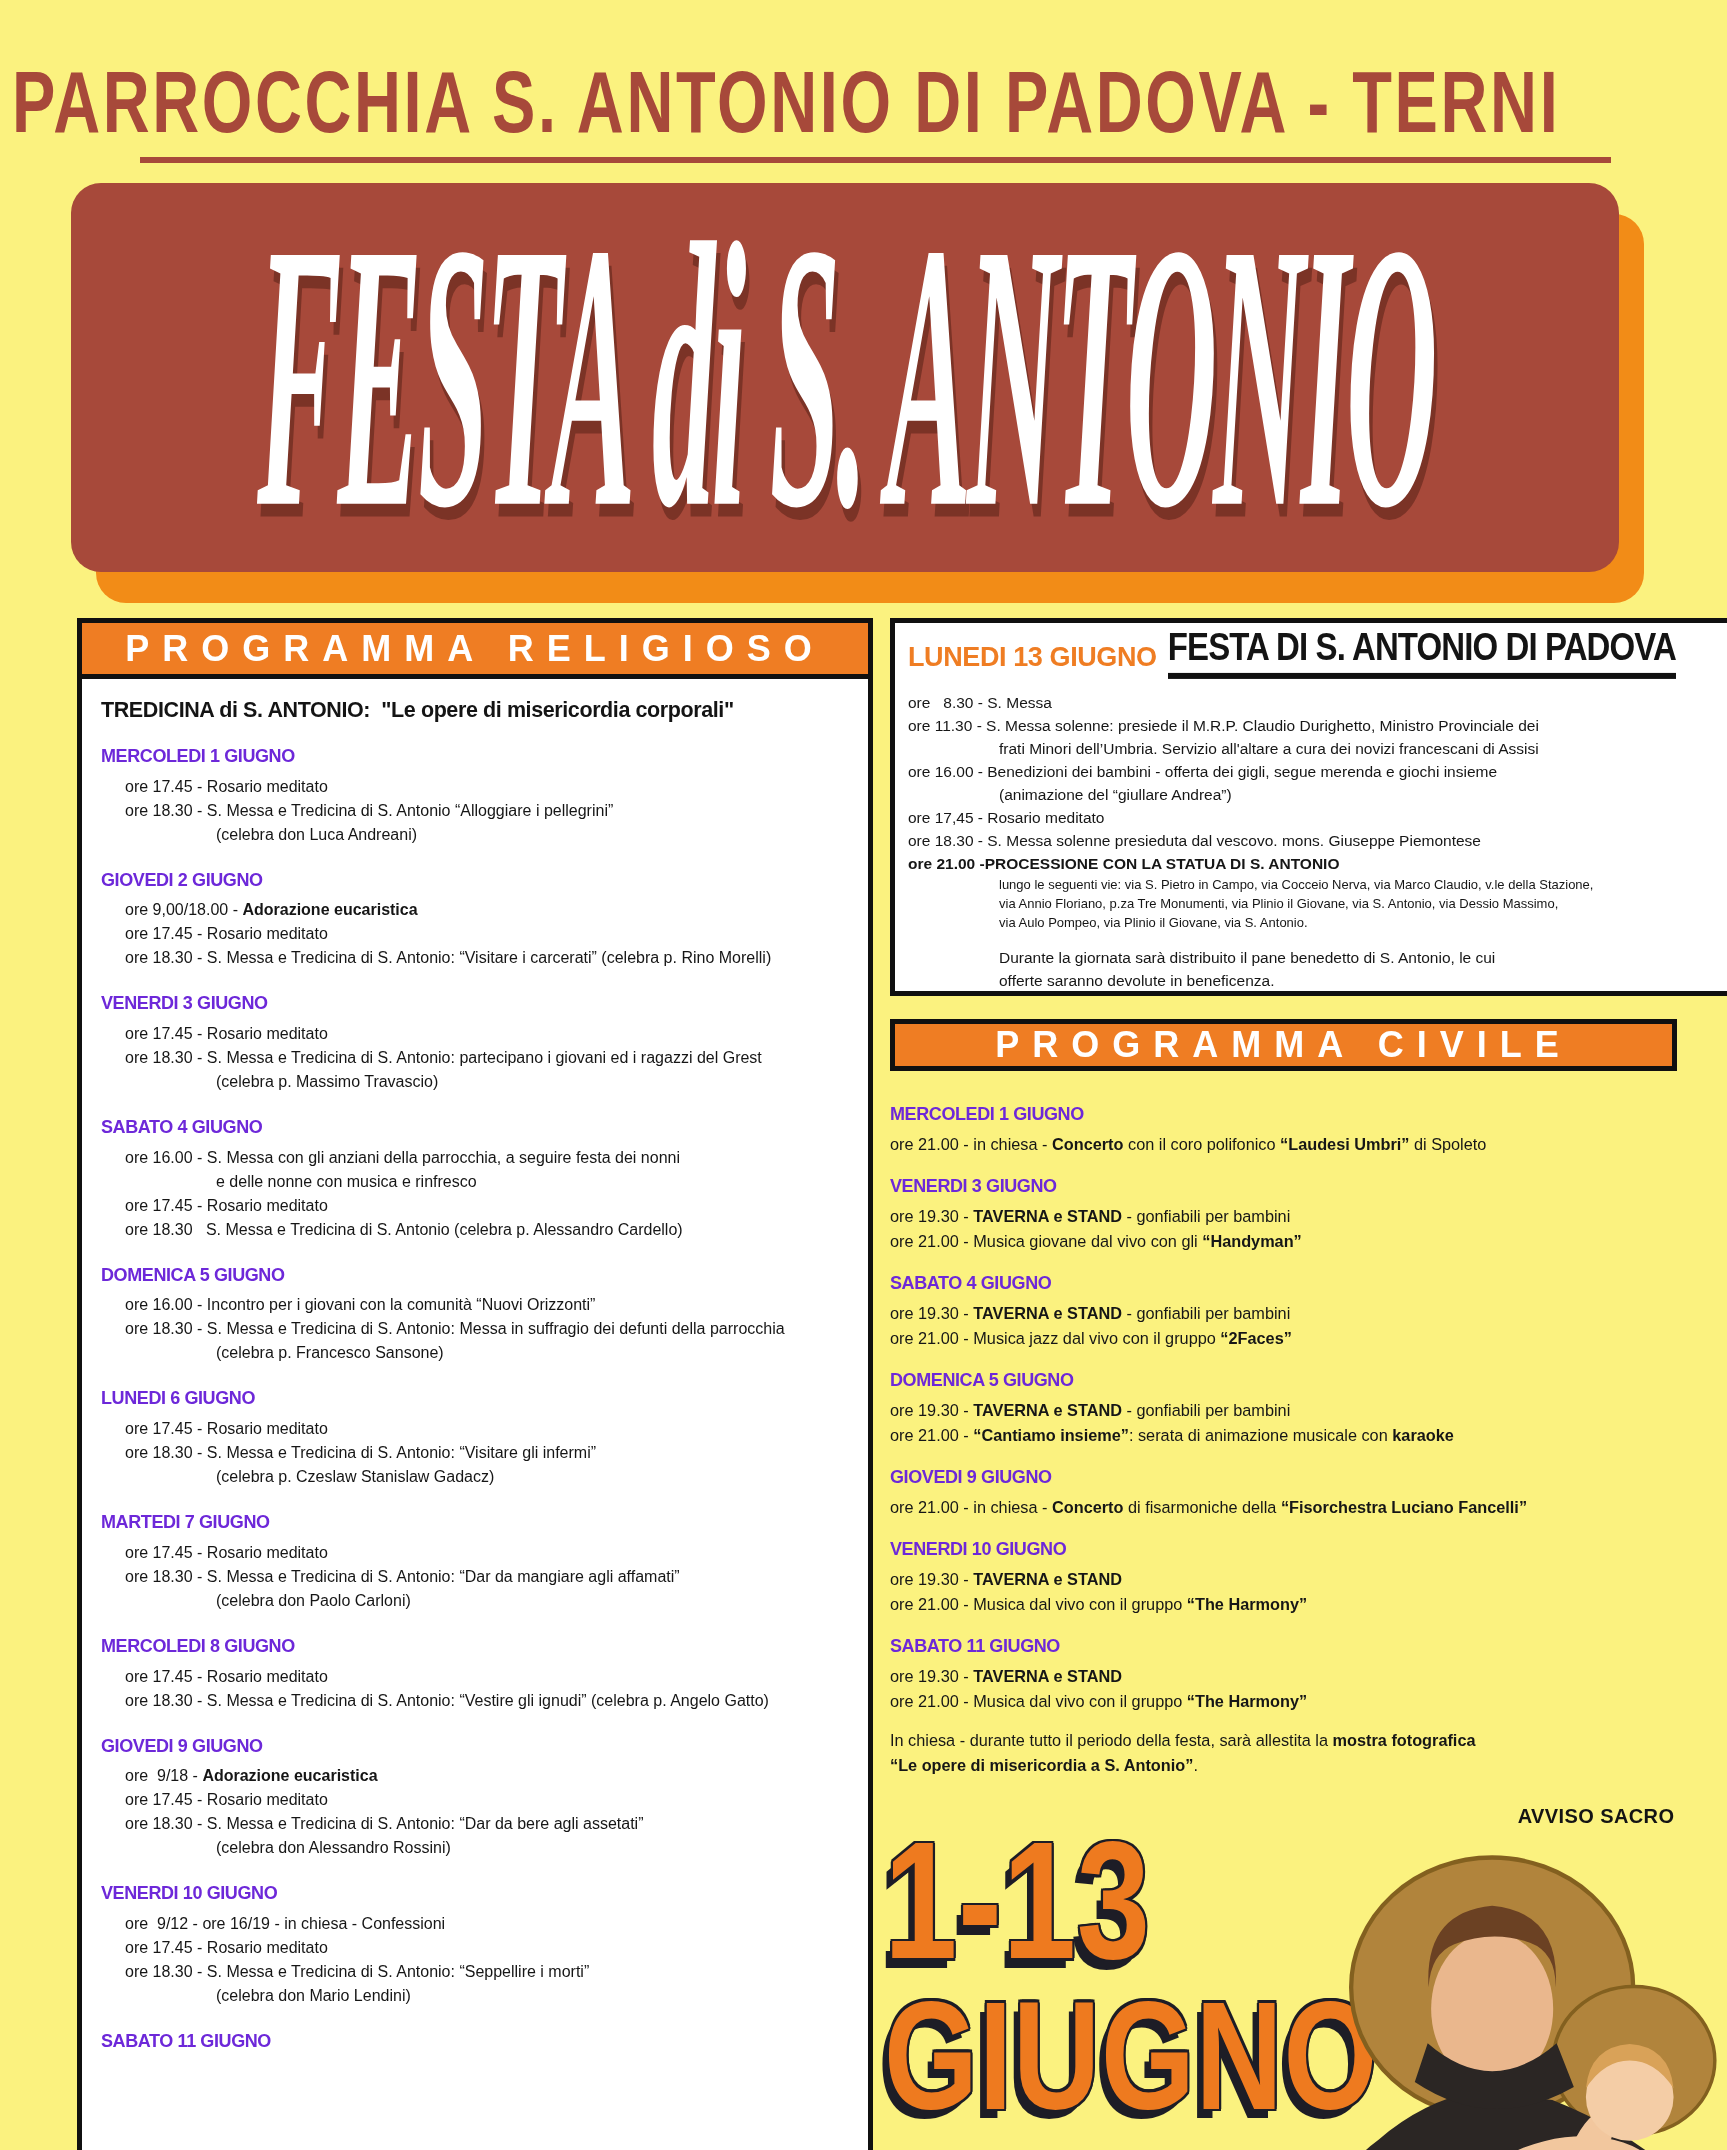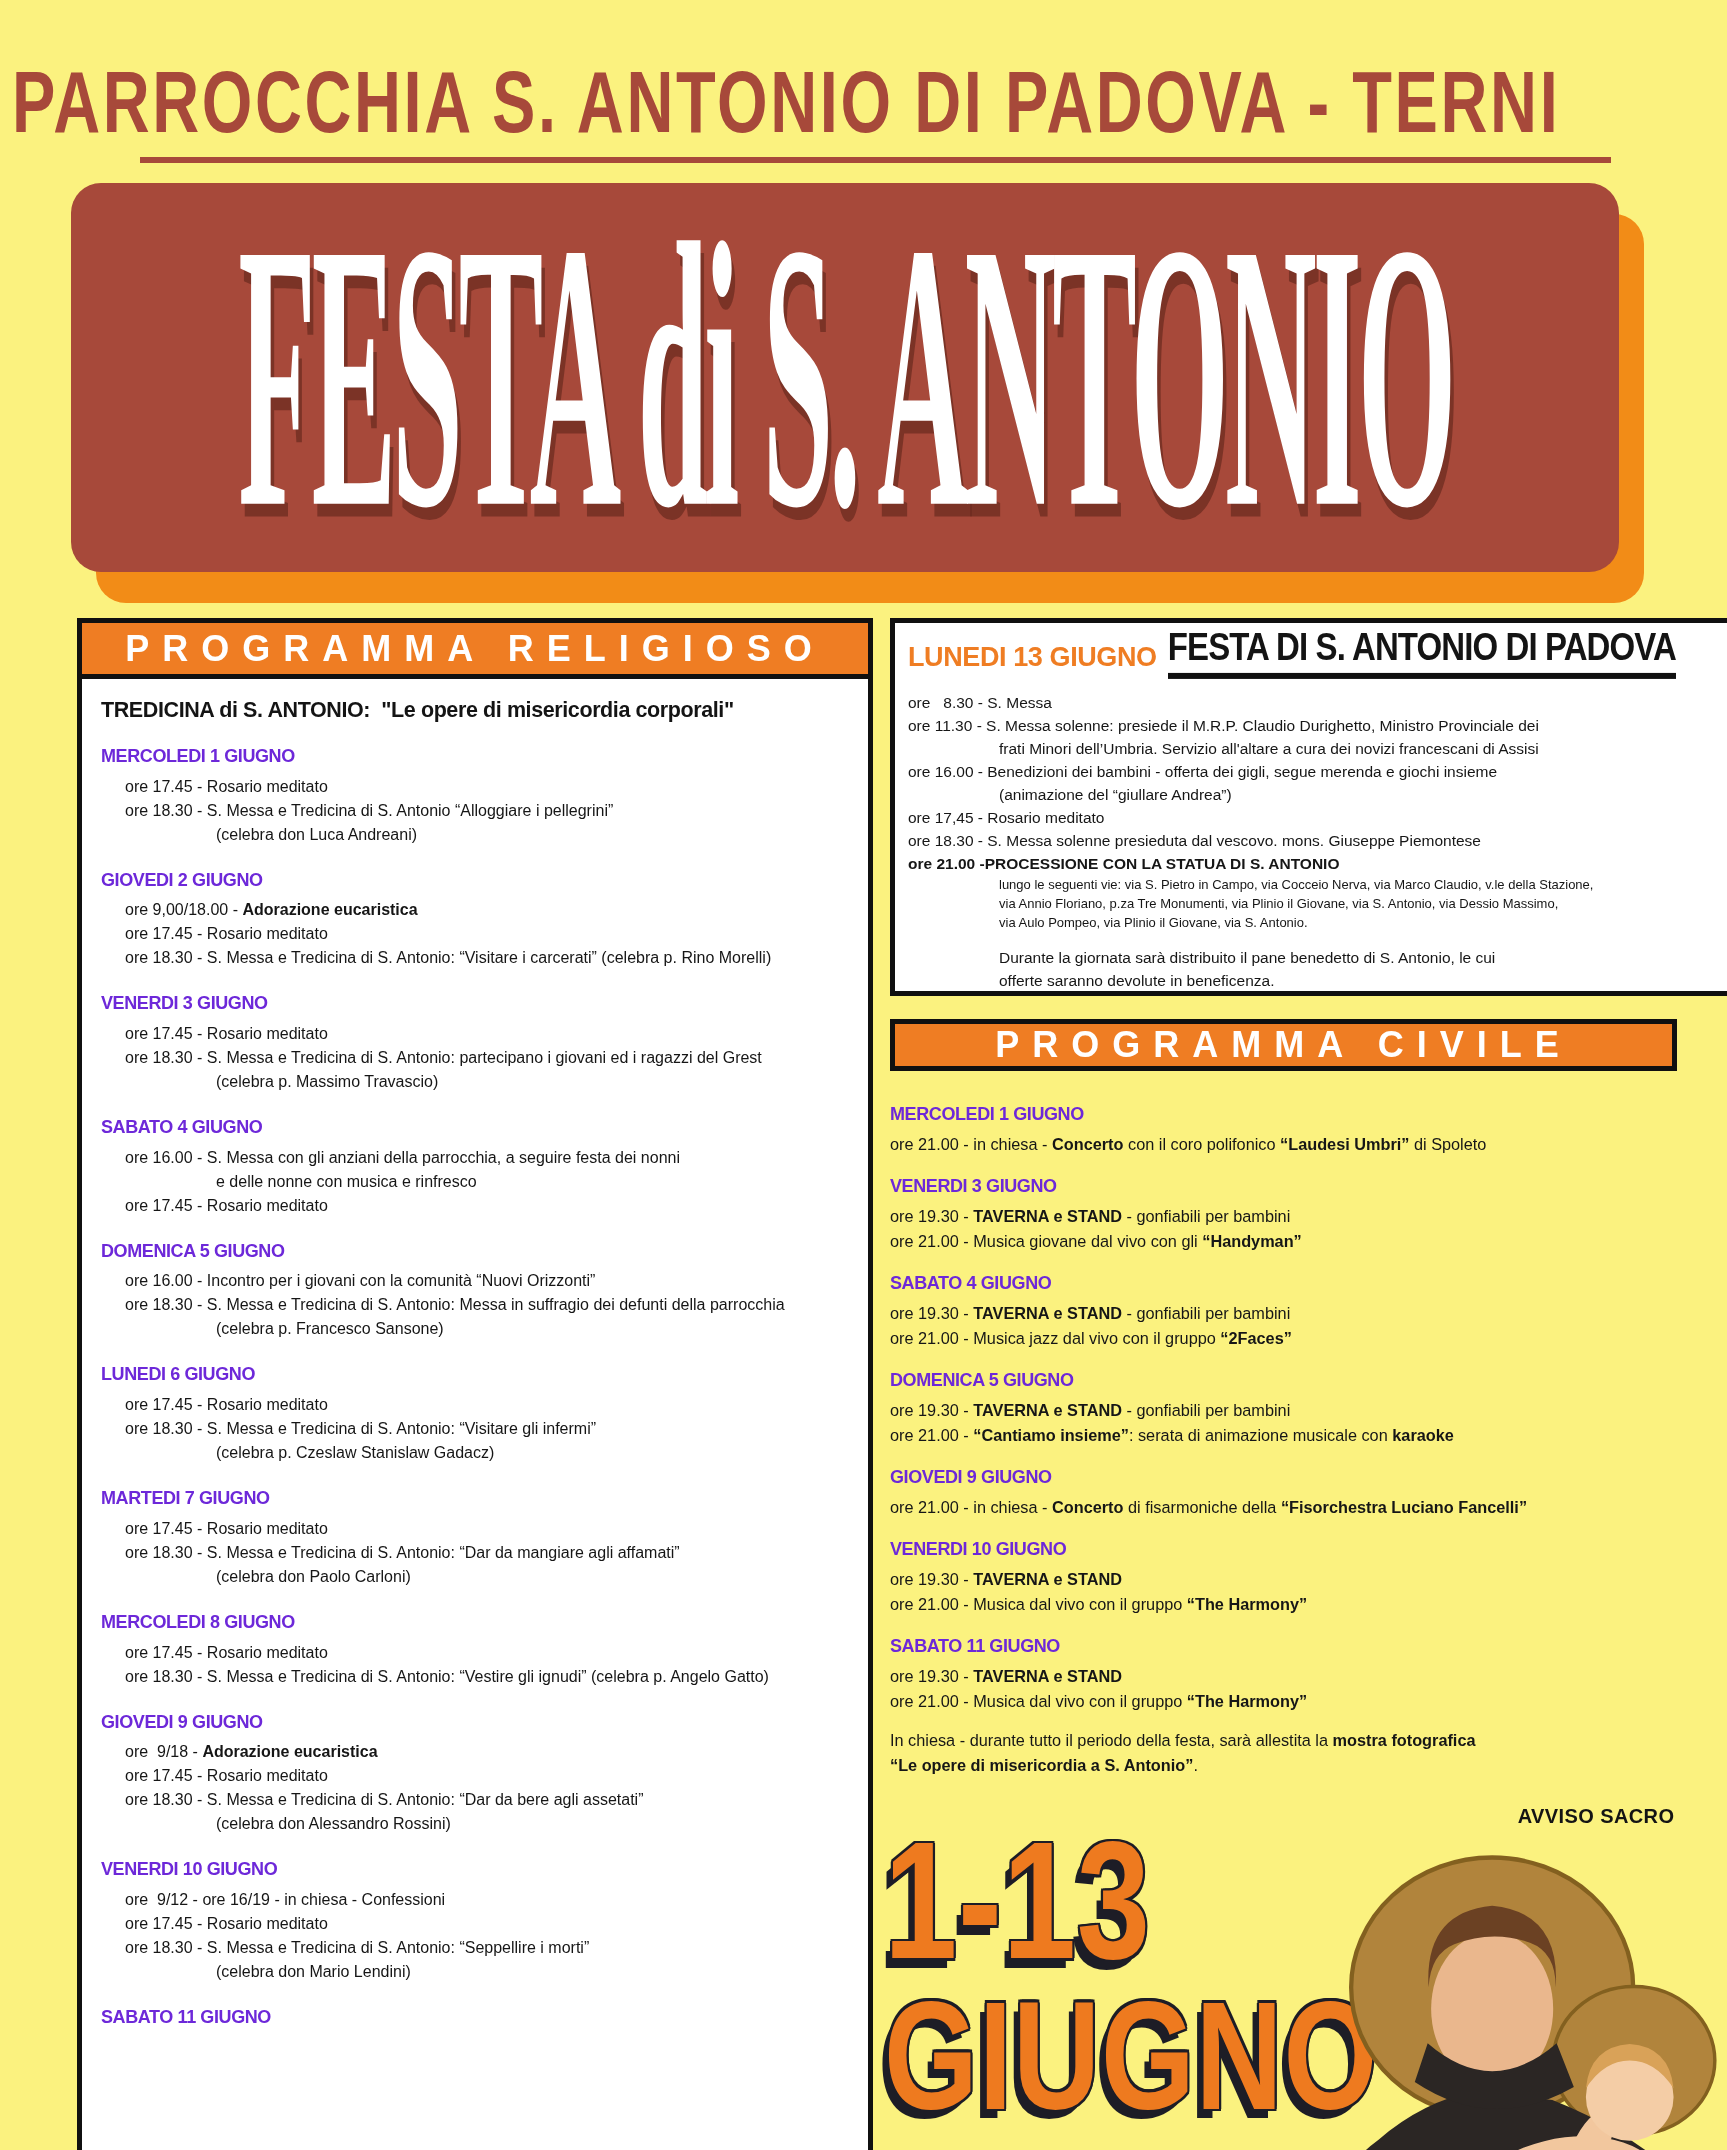--- a/index.html
+++ b/index.html
@@ -7,21 +7,21 @@
   .poster{position:relative;width:1727px;height:2489px;background:#FBF27F;overflow:hidden;}
 
   
   .parish-wrap{position:absolute;left:12px;top:51px;width:100%;text-align:left;}
   .parish{display:inline-block;font-size:65px;font-weight:bold;color:#A7493A;letter-spacing:2.6px;
           transform:scaleY(1.35);transform-origin:top center;white-space:nowrap;}
   .parish-rule{width:1471px;height:6px;background:#A7493A;margin:31px auto 0;}
 
   
   .banner{position:absolute;left:71px;top:183px;width:1548px;height:389px;background:#A7493A;
-          border-radius:30px;box-shadow:25px 31px 0 #F28C17;display:flex;align-items:center;justify-content:center;}
+          border-radius:30px;box-shadow:25px 31px 0 #F28C17;display:flex;align-items:center;justify-content:center;font-style:italic;}
   .banner-text{font-family:"Liberation Serif",serif;font-weight:bold;font-size:155px;letter-spacing:-5.2px;
           color:#FFFFFF;transform:scale(0.82,2.45);transform-origin:center;white-space:nowrap;
           text-shadow:4.3px 5.2px 0 rgba(70,25,15,0.45);}
 
   
   .wbox{position:absolute;background:#FFFFFF;border:5.2px solid #101010;overflow:hidden;}
   #relbox{left:77px;top:618px;width:786px;height:1821px;}
   #l13box{left:890px;top:618px;width:949px;height:378px;padding:10.3px 13px;box-sizing:border-box;}
 
   .obar{background:#EF7D23;display:flex;align-items:center;justify-content:center;
@@ -103,20 +103,21 @@
             <div class="day-head"><span class="day-title">VENERDI 3 GIUGNO</span></div>
             <div class="pline"><span>ore 17.45 - Rosario meditato</span></div>
             <div class="pline"><span>ore 18.30 - S. Messa e Tredicina di S. Antonio: partecipano i giovani ed i ragazzi del Grest</span></div>
             <div class="pline ind"><span>(celebra p. Massimo Travascio)</span></div>
           </div>
           <div class="day">
             <div class="day-head"><span class="day-title">SABATO 4 GIUGNO</span></div>
             <div class="pline"><span>ore 16.00 - S. Messa con gli anziani della parrocchia, a seguire festa dei nonni</span></div>
             <div class="pline ind"><span>e delle nonne con musica e rinfresco</span></div>
             <div class="pline"><span>ore 17.45 - Rosario meditato</span></div>
+            <div class="pline"><span>ore 18.30   S. Messa e Tredicina di S. Antonio (celebra p. Alessandro Cardello)</span></div>
           </div>
           <div class="day">
             <div class="day-head"><span class="day-title">DOMENICA 5 GIUGNO</span></div>
             <div class="pline"><span>ore 16.00 - Incontro per i giovani con la comunità “Nuovi Orizzonti”</span></div>
             <div class="pline"><span>ore 18.30 - S. Messa e Tredicina di S. Antonio: Messa in suffragio dei defunti della parrocchia</span></div>
             <div class="pline ind"><span>(celebra p. Francesco Sansone)</span></div>
           </div>
           <div class="day">
             <div class="day-head"><span class="day-title">LUNEDI 6 GIUGNO</span></div>
             <div class="pline"><span>ore 17.45 - Rosario meditato</span></div>

